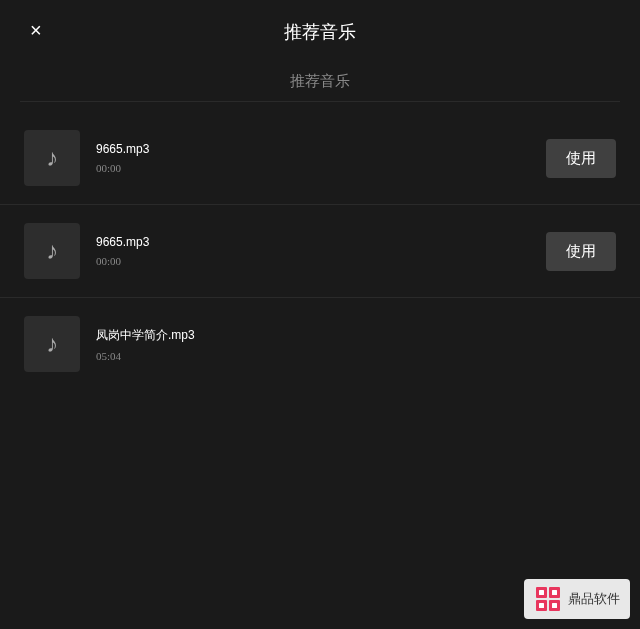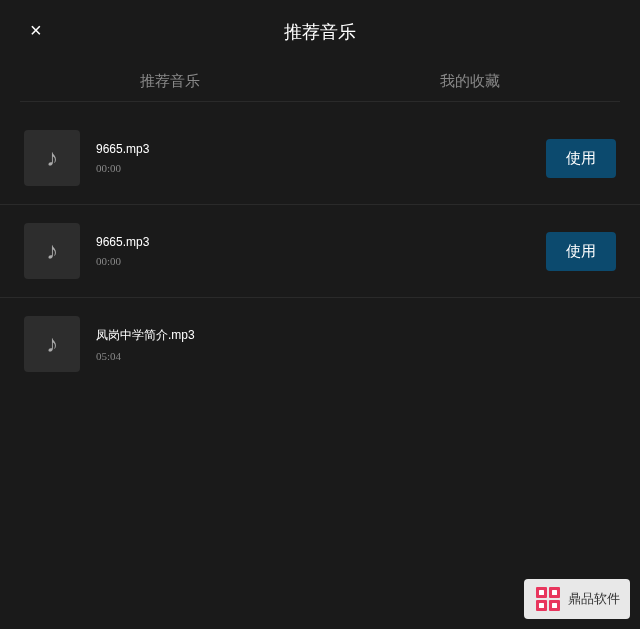--- a/index.html
+++ b/index.html
@@ -122,21 +122,21 @@
       margin-bottom: 6px;
     }
 
     .music-duration {
       font-size: 11px;
       color: #888888;
       font-family: Liberation Serif, serif;
     }
 
     .use-btn {
-      background-color: #0c4a6e;
+      background-color: #404040;
       color: #ffffff;
       border: none;
       border-radius: 4px;
       padding: 10px 20px;
       font-size: 15px;
       cursor: pointer;
       flex-shrink: 0;
     }
 
     .watermark {
@@ -173,21 +173,20 @@
 </head>
 <body>
 
 <div class="header">
   <span class="close-btn">×</span>
   <span class="header-title">推荐音乐</span>
 </div>
 
 <div class="tabs">
   <span class="tab-item">推荐音乐</span>
-  <span class="tab-item">我的收藏</span>
 </div>
 
 <div class="divider"></div>
 
 <div class="music-list">
 
   <div class="music-item">
     <div class="music-thumb">
       <span class="music-note-icon">♪</span>
     </div>

